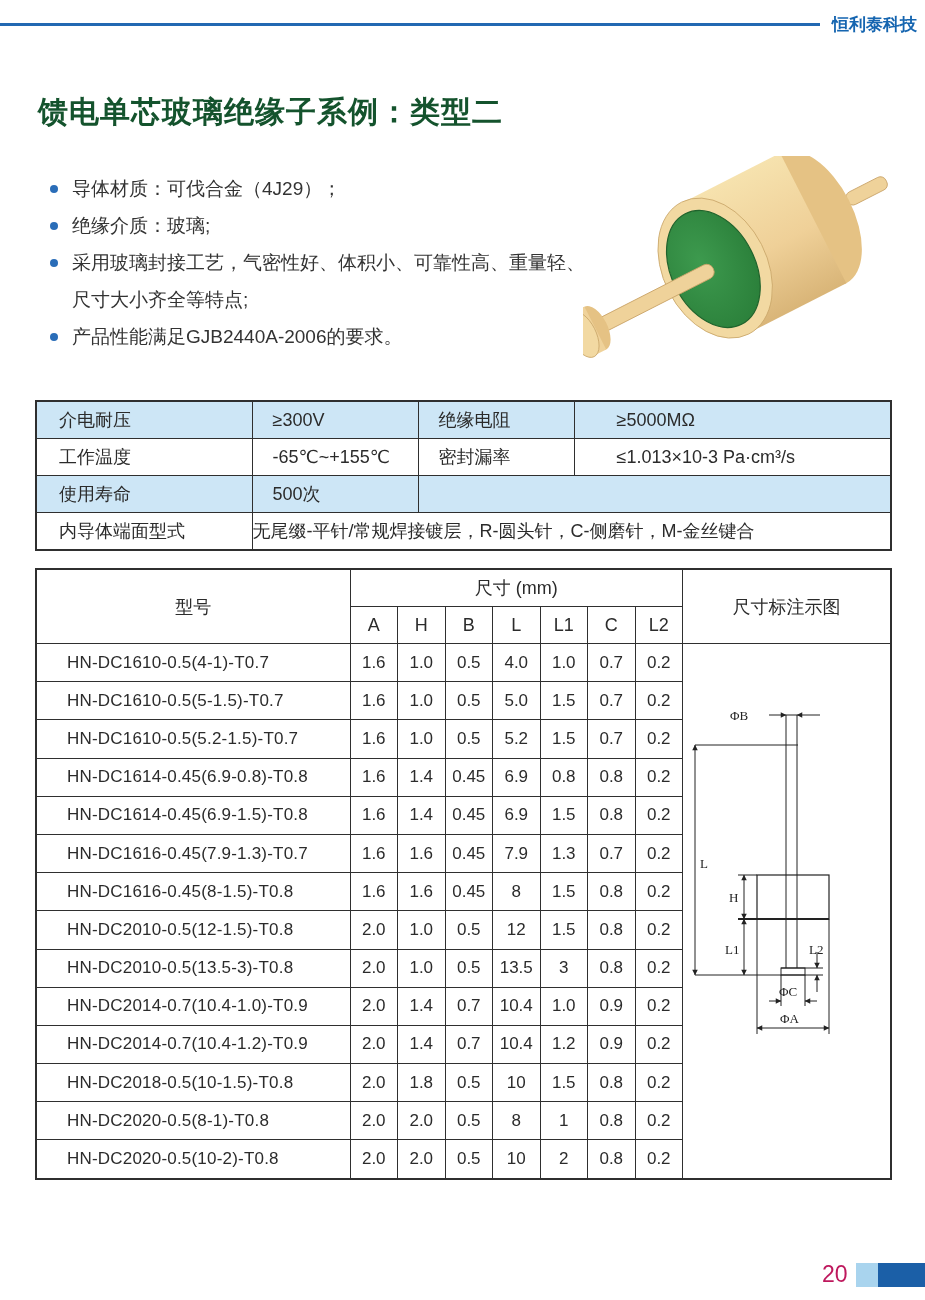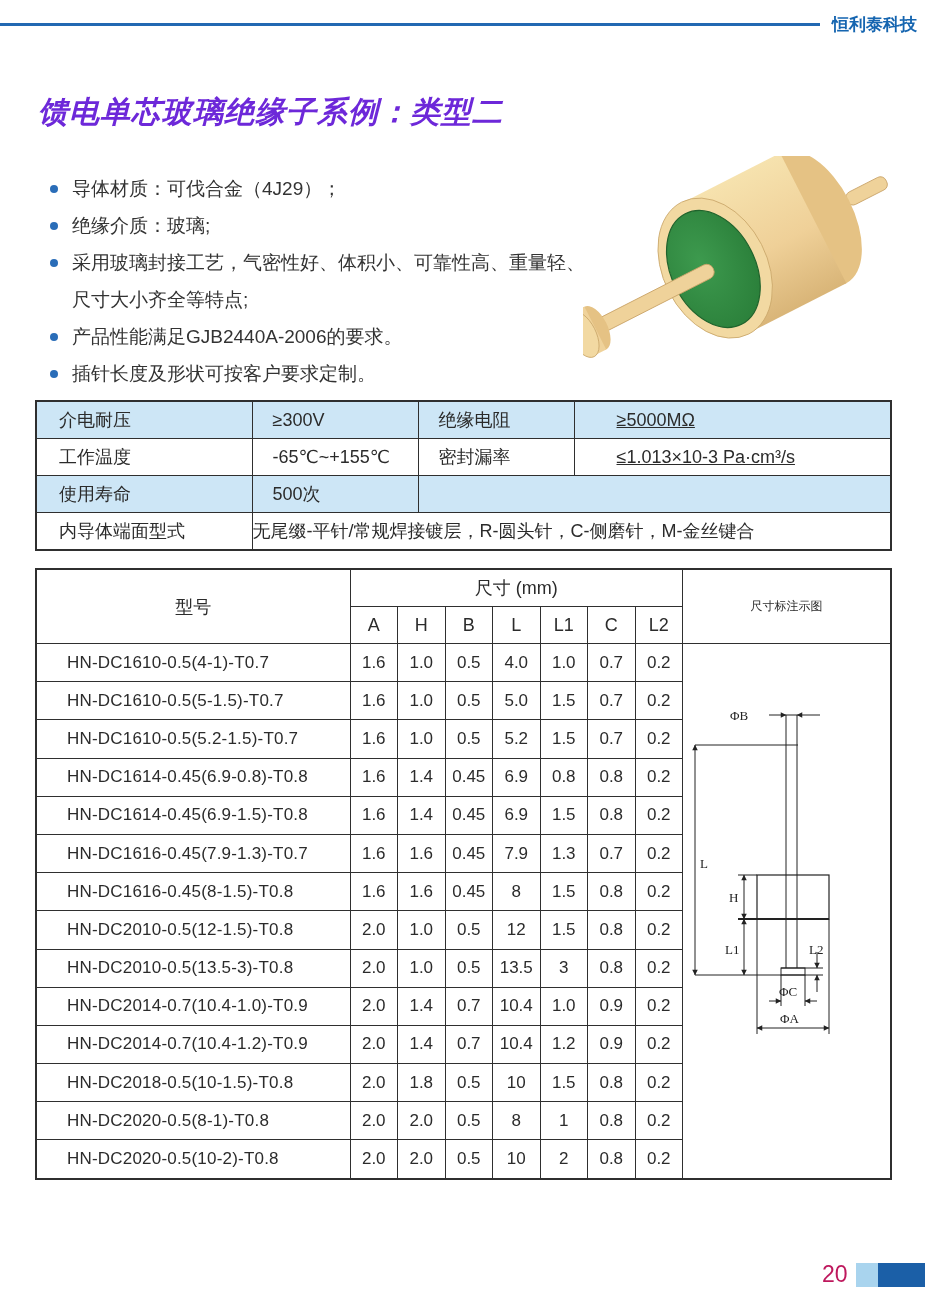--- a/index.html
+++ b/index.html
@@ -4,45 +4,45 @@
 <style>
   html,body{margin:0;padding:0;background:#e8e8e8;}
   #page{position:relative;width:925px;height:1300px;background:#ffffff;overflow:hidden;
         font-family:"Liberation Sans","DejaVu Sans",sans-serif;color:#2f2f2f;}
 
   
   .hdr-rule{position:absolute;left:0;top:23px;width:820px;height:3px;background:#2268b2;}
   .company{position:absolute;right:8px;top:13px;font-size:17px;font-weight:bold;color:#1565b0;}
 
   
-  .title{position:absolute;left:38px;top:92px;font-size:30px;font-weight:bold;color:#6d28d9;letter-spacing:1px;font-style:italic;}
+  .title{position:absolute;left:38px;top:92px;font-size:30px;font-weight:bold;color:#14532d;letter-spacing:1px;}
 
   
   .features{position:absolute;left:38px;top:158px;width:535px;margin:12px;padding:0;list-style:none;}
   .features li{position:relative;padding-left:22px;font-size:19px;line-height:37px;color:#333;}
   .features li .dot{position:absolute;left:0;top:15px;width:8px;height:8px;border-radius:50%;background:#2a6db8;}
 
   
   .product{position:absolute;left:583px;top:156px;width:312px;height:218px;}
 
   
   table{border-collapse:collapse;}
   .spec{position:absolute;left:35px;top:400px;width:855px;table-layout:fixed;}
   .spec td{border:1px solid #2f2f2f;height:36px;font-size:18px;color:#2b2b2b;padding:0 0 0 20px;}
   .spec{border:2px solid #2f2f2f;}
   .spec tr.shade td{background:#cde6f6;}
   .spec td:nth-child(1){padding-left:22px;}
-  .spec td.v4{padding-left:42px;text-decoration:underline;}
+  .spec td.v4{padding-left:42px;}
   .spec td.center{padding-left:0;}
 
   
   .dims{position:absolute;left:35px;top:568px;width:855px;table-layout:fixed;border:2px solid #2f2f2f;}
   .dims th,.dims td{border:1px solid #2f2f2f;font-weight:normal;}
   .dims thead th{height:34px;font-size:18px;color:#2b2b2b;text-align:center;}
-  .dims thead th.diag-head{font-size:12px;}
+  .dims thead th.diag-head{font-size:18px;}
   .dims tbody td{height:35.2px;font-size:17px;text-align:center;color:#2b2b2b;}
   .dims tbody td.model{text-align:left;padding-left:30px;letter-spacing:0.2px;}
   .dims td.diagram-cell{vertical-align:top;padding:0;background:#fff;}
   .diagram-svg{display:block;width:207px;height:505px;}
   .diagram-svg text{font-family:"Liberation Serif","DejaVu Serif",serif;font-size:13px;fill:#222;}
 
   
   .pagenum{position:absolute;left:822px;top:1261px;font-size:23px;color:#be185d;}
   .foot-light{position:absolute;left:856px;top:1263px;width:22px;height:24px;background:#a9d4ee;}
   .foot-dark{position:absolute;left:878px;top:1263px;width:47px;height:24px;background:#1b5fa7;}
@@ -55,21 +55,20 @@
   <div class="hdr-rule"></div>
   <div class="company">恒利泰科技</div>
 
   <div class="title">馈电单芯玻璃绝缘子系例：类型二</div>
 
   <ul class="features">
       <li><span class="dot"></span>导体材质：可伐合金（4J29）；</li>
       <li><span class="dot"></span>绝缘介质：玻璃;</li>
       <li><span class="dot"></span>采用玻璃封接工艺，气密性好、体积小、可靠性高、重量轻、尺寸大小齐全等特点;</li>
       <li><span class="dot"></span>产品性能满足GJB2440A-2006的要求。</li>
-      <li><span class="dot"></span>插针长度及形状可按客户要求定制。</li>
     </ul>
 
   <svg class="product" viewBox="0 0 312 218" aria-hidden="true">
     <defs>
       <linearGradient id="gradTan" x1="0" y1="0" x2="0" y2="1">
         <stop offset="0" stop-color="#f6e2ae"></stop>
           <stop offset="0.55" stop-color="#efd098"></stop>
           <stop offset="1" stop-color="#d9b578"></stop>
       </linearGradient>
       <radialGradient id="gradGreen" cx="0.4" cy="0.4" r="0.8">

